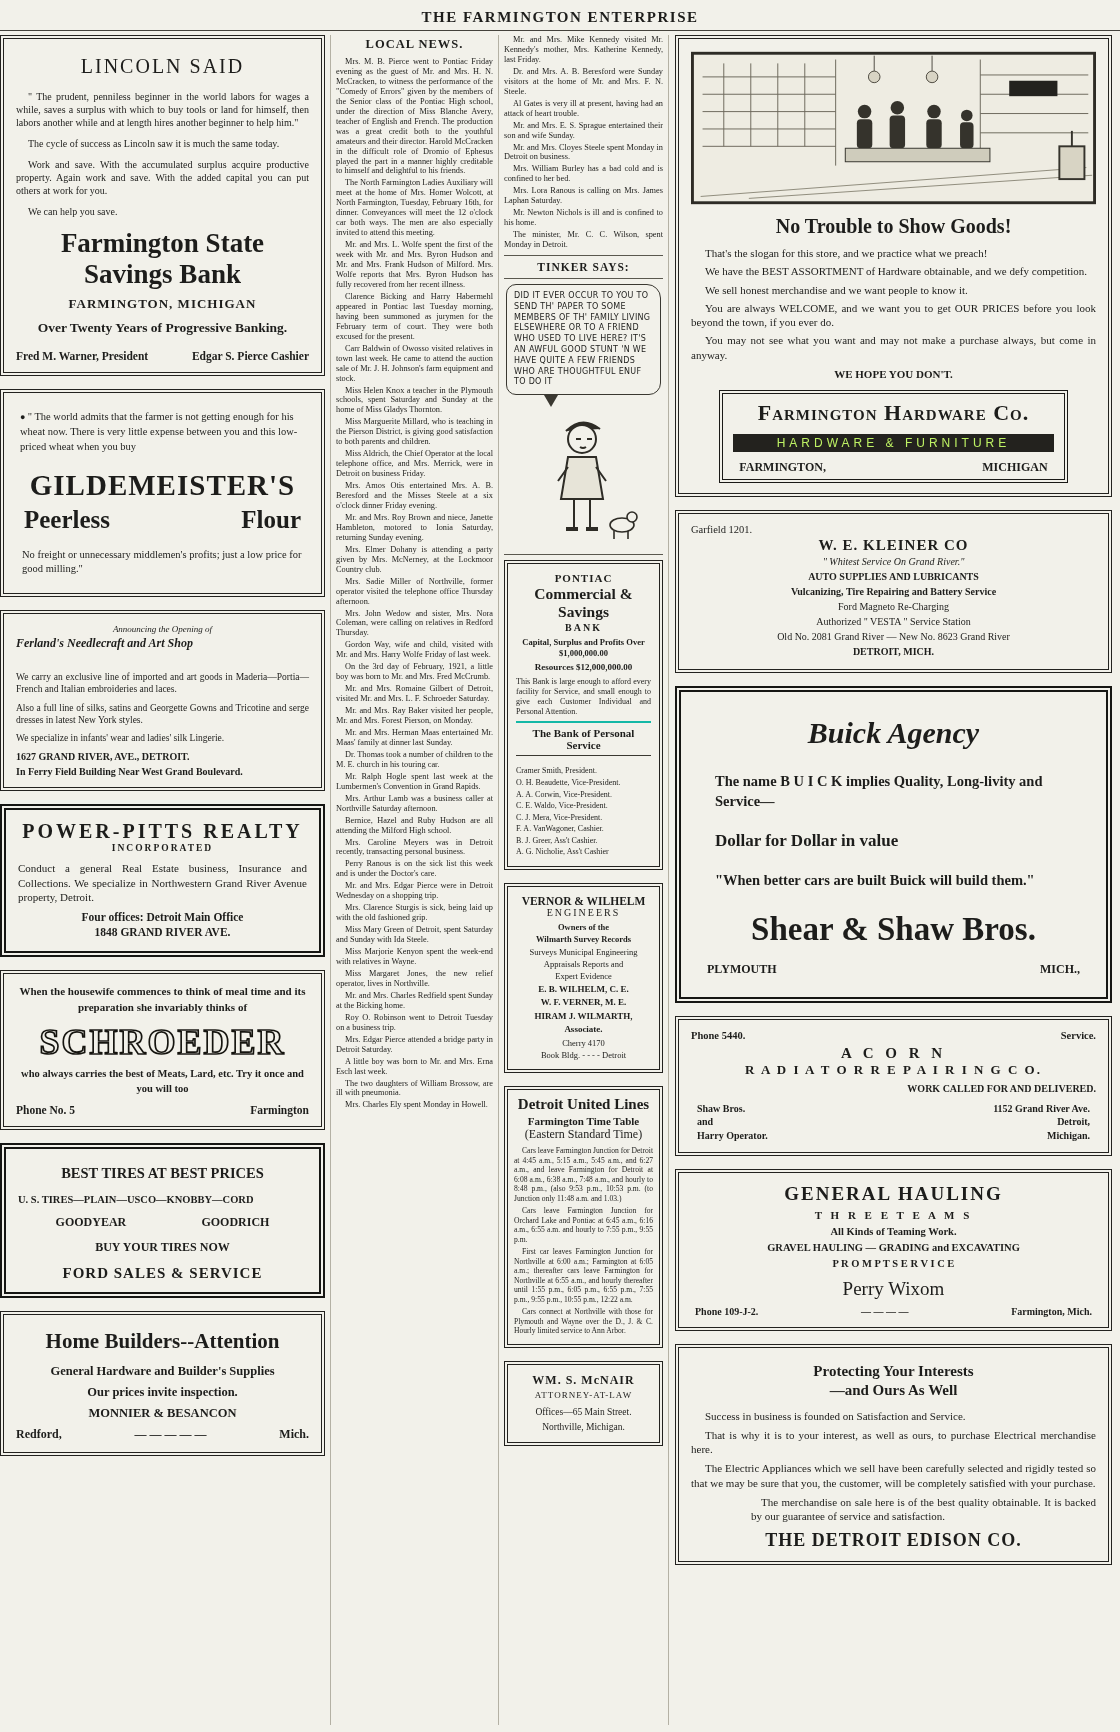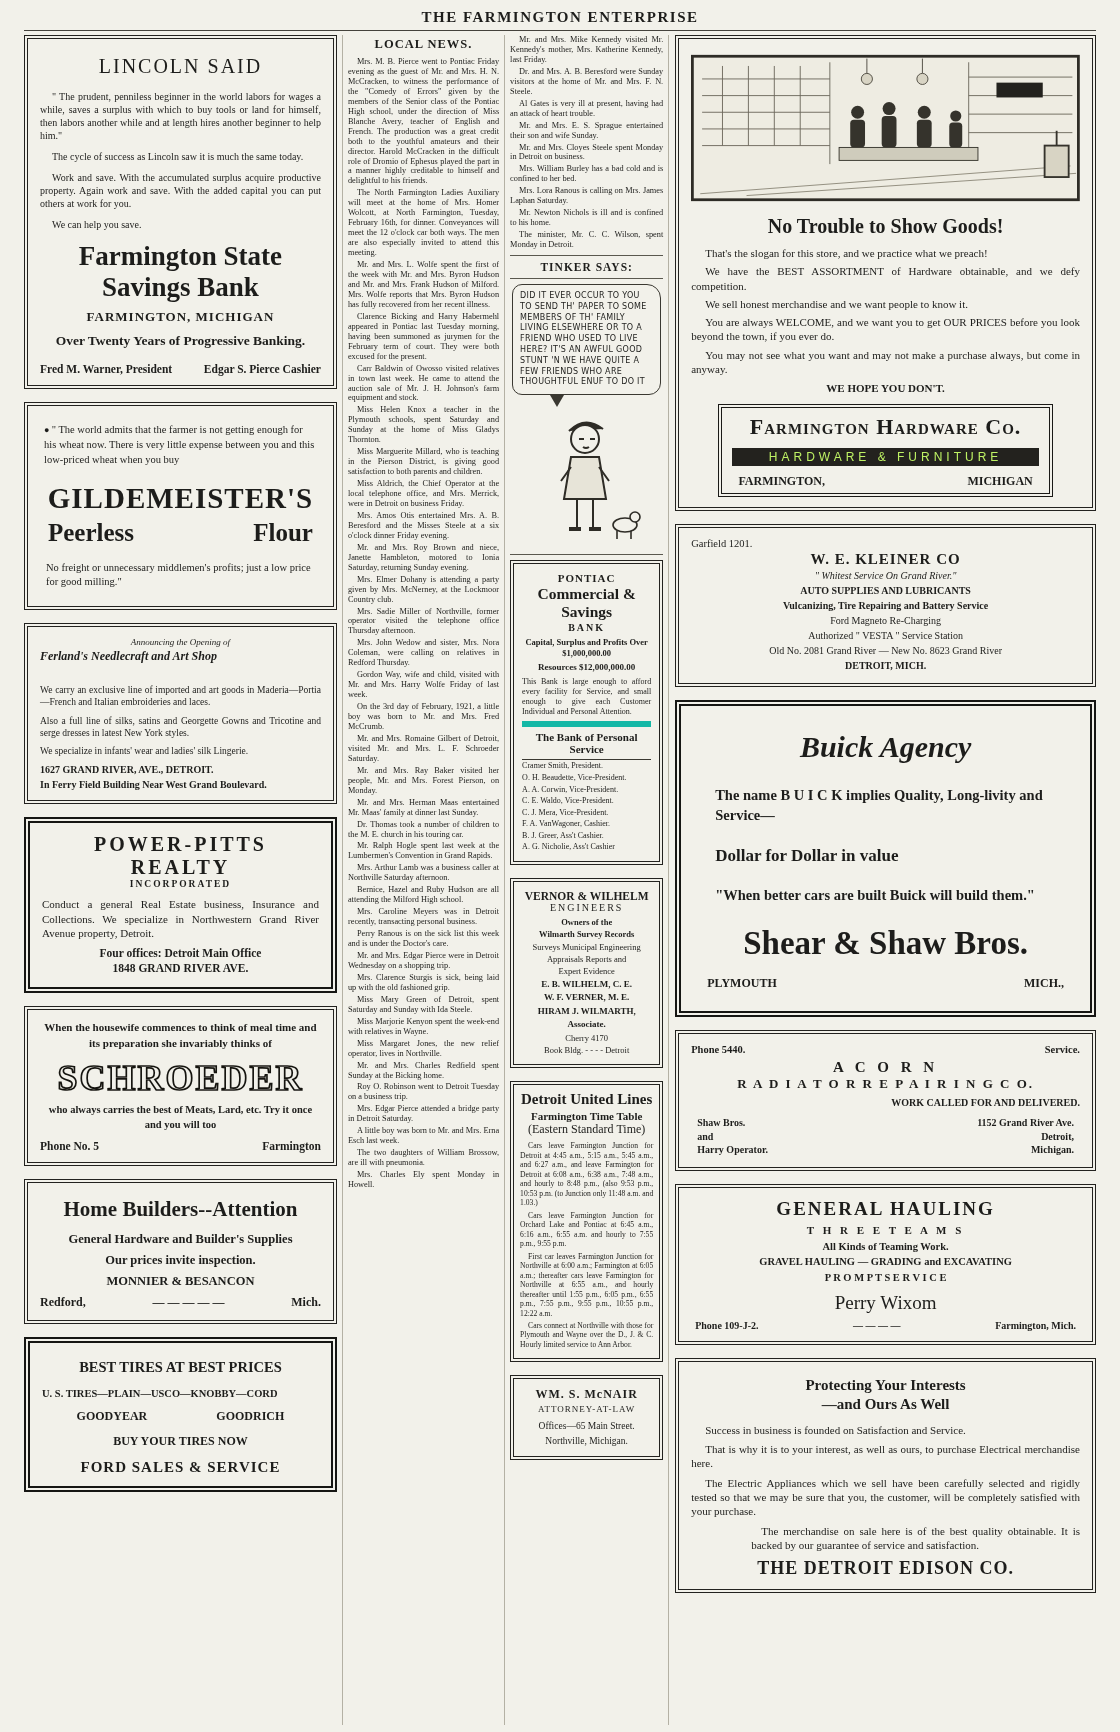--- a/index.html
+++ b/index.html
@@ -1,21 +1,21 @@
 <!DOCTYPE html>
 <html><head>
 <meta charset="utf-8">
 <style>
   * { margin:0; padding:0; box-sizing:border-box; }
   html,body { background:#9a9890; }
   .page {
     width:1120px; height:1732px; margin:0 auto; overflow:hidden;
     background:#f2f1ea; color:#1d1d1b;
     font-family:"Liberation Serif","DejaVu Serif",serif;
-    padding:6px 24px 0;
+    padding:6px 0 0;
   }
   .masthead {
     text-align:center; font-weight:bold; font-size:15px; letter-spacing:1.5px;
     padding:3px 0 4px; border-bottom:1px solid #44423c; margin-bottom:4px;
   }
   .cols { display:flex; align-items:flex-start; }
   .col { overflow:hidden; }
   .c1 { width:330px; height:1690px; padding-right:5px; }
   .c2 { width:168px; height:1690px; border-left:1px solid #b4b1a4; padding:0 5px; }
   .c3 { width:170px; height:1690px; border-left:1px solid #b4b1a4; padding:0 5px; }
@@ -87,21 +87,21 @@
     border-top:12px solid #3a3831; margin:0 0 2px 40px; }
   .tinker-art { display:block; margin:0 auto 4px; }
 
   
   .pb-city { text-align:center; font-size:11px; font-weight:bold; letter-spacing:1px; }
   .pb-name { text-align:center; font-size:15.5px; font-weight:bold; margin:1px 0; }
   .pb-bank { text-align:center; font-size:10px; font-weight:bold; letter-spacing:2px; margin-bottom:4px; }
   .pb-cap { text-align:center; font-size:8.5px; font-weight:bold; line-height:1.3; }
   .pb-res { text-align:center; font-size:9px; font-weight:bold; margin:3px 0 5px; }
   .pb-body { font-size:8px; line-height:1.25; text-align:justify; margin-bottom:4px; }
-  .pb-tag { font-size:11px; font-weight:bold; border-top:6px solid #14b8a6; border-bottom:1px solid #3a3831; padding:4px 0; margin-bottom:0; }
+  .pb-tag { font-size:11px; font-weight:bold; border-top:2px solid #14b8a6; border-bottom:1px solid #3a3831; padding:4px 0; margin-bottom:9px; }
   .officer-line { font-size:8px; line-height:1.45; }
 
   
   .vw-name { text-align:center; font-size:11.5px; font-weight:bold; }
   .vw-sub { text-align:center; font-size:10px; letter-spacing:2px; margin-bottom:3px; }
   .vw-line { text-align:center; font-size:8.5px; line-height:1.45; }
   .vw-person { text-align:center; font-size:9px; font-weight:bold; line-height:1.5; }
 
   
   .dul-name { text-align:center; font-size:15px; font-weight:bold; margin-bottom:2px; }
@@ -207,41 +207,41 @@
       <div class="adbox">
         <p class="schro-intro">When the housewife commences to think of meal time and its preparation she invariably thinks of</p>
         <h1 class="schro-name">SCHROEDER</h1>
         <p class="schro-body">who always carries the best of Meats, Lard, etc. Try it once and you will too</p>
         <div class="row-between bank-foot">
           <span>Phone No. 5</span>
           <span>Farmington</span>
         </div>
       </div>
 
+      <div class="adbox heavy">
+        <h2 class="tires-title">BEST TIRES AT BEST PRICES</h2>
+        <p class="tires-line">U. S. TIRES—PLAIN—USCO—KNOBBY—CORD</p>
+        <div class="tires-row">
+          <span>GOODYEAR</span>
+          <span>GOODRICH</span>
+        </div>
+        <p class="tires-buy">BUY YOUR TIRES NOW</p>
+        <p class="tires-name">FORD  SALES  &amp;  SERVICE</p>
+      </div>
+
       <div class="adbox">
         <h2 class="hb-title">Home Builders--Attention</h2>
         <p class="hb-line">General Hardware and Builder's Supplies</p>
         <p class="hb-line">Our prices invite inspection.</p>
         <p class="hb-line">MONNIER &amp; BESANCON</p>
         <div class="row-between hb-foot">
           <span>Redford,</span>
           <span>—   —   —   —   —</span>
           <span>Mich.</span>
         </div>
-      </div>
-
-      <div class="adbox heavy">
-        <h2 class="tires-title">BEST TIRES AT BEST PRICES</h2>
-        <p class="tires-line">U. S. TIRES—PLAIN—USCO—KNOBBY—CORD</p>
-        <div class="tires-row">
-          <span>GOODYEAR</span>
-          <span>GOODRICH</span>
-        </div>
-        <p class="tires-buy">BUY YOUR TIRES NOW</p>
-        <p class="tires-name">FORD  SALES  &amp;  SERVICE</p>
       </div>
     </div>
 
     <div class="col c2">
       <h3 class="news-title">LOCAL NEWS.</h3>
       <div>
           <p class="news-p">Mrs. M. B. Pierce went to Pontiac Friday evening as the guest of Mr. and Mrs. H. N. McCracken, to witness the performance of the "Comedy of Errors" given by the members of the Senior class of the Pontiac High school, under the direction of Miss Blanche Avery, teacher of English and French. The production was a great credit both to the youthful amateurs and their director. Harold McCracken in the difficult role of Dromio of Ephesus played the part in a manner highly creditable to himself and delightful to his friends.</p>
           <p class="news-p">The North Farmington Ladies Auxiliary will meet at the home of Mrs. Homer Wolcott, at North Farmington, Tuesday, February 16th, for dinner. Conveyances will meet the 12 o'clock car both ways. The men are also especially invited to attend this meeting.</p>
           <p class="news-p">Mr. and Mrs. L. Wolfe spent the first of the week with Mr. and Mrs. Byron Hudson and Mr. and Mrs. Frank Hudson of Milford. Mrs. Wolfe reports that Mrs. Byron Hudson has fully recovered from her recent illness.</p>
           <p class="news-p">Clarence Bicking and Harry Habermehl appeared in Pontiac last Tuesday morning, having been summoned as jurymen for the February term of court. They were both excused for the present.</p>

